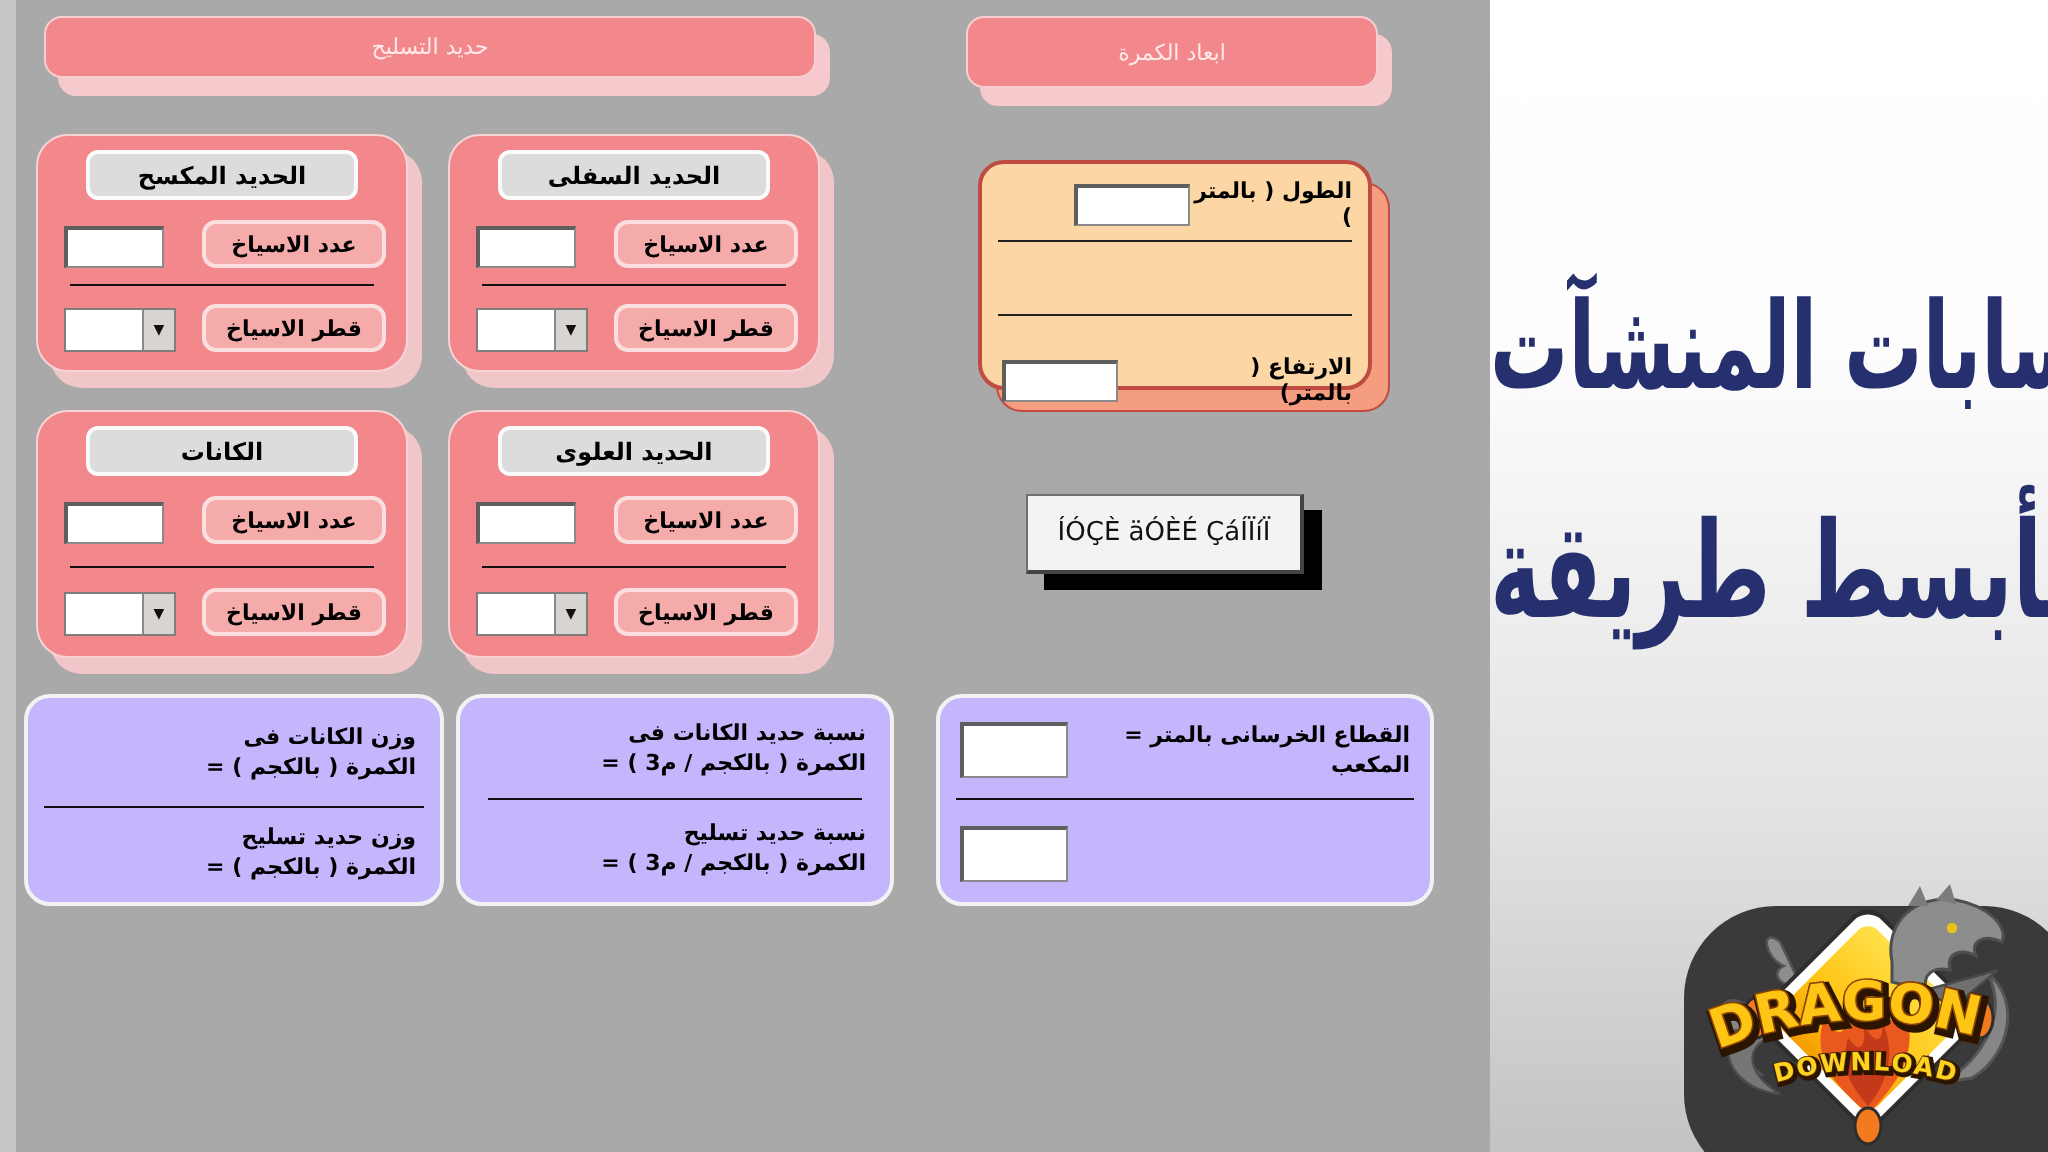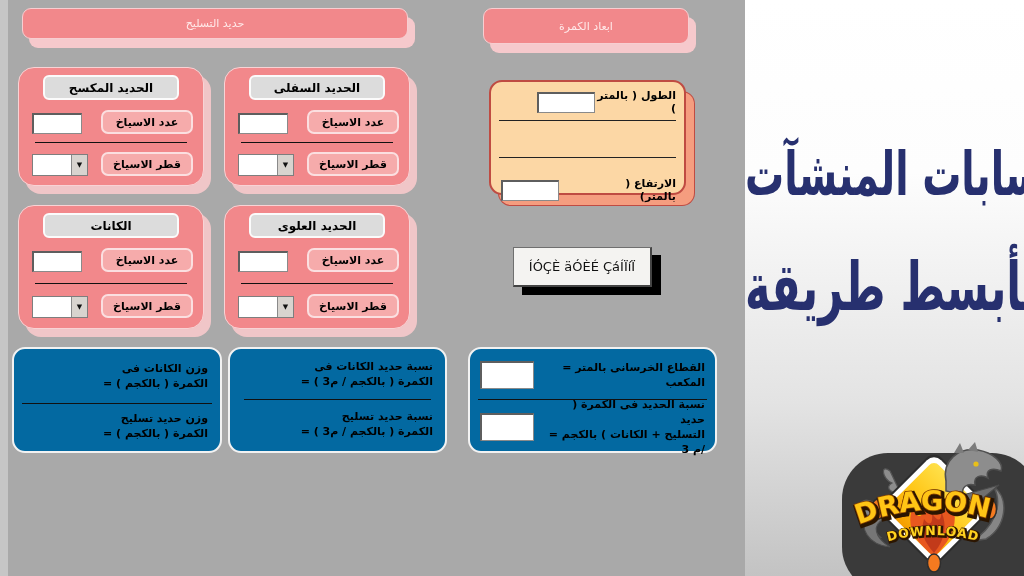--- a/index.html
+++ b/index.html
@@ -56,21 +56,21 @@
   .sep-d.s1 { top:38px; } .sep-d.s2 { top:75px; }
 
   
   #calc-btn { position:absolute; left:513px; top:247px; width:139px; height:40px; background:#f4f3f1;
               border:1px solid #6f6f6f; border-right:2px solid #444; border-bottom:2px solid #444;
               box-shadow:9px 8px 0 #000; font-family:"DejaVu Sans",sans-serif;
               font-weight:normal; font-size:13px; color:#111;
               display:flex; align-items:center; justify-content:center; cursor:pointer; }
 
   
-  .res { position:absolute; background:#0369a1; border:2px solid #f2f2f2; border-radius:13px;
+  .res { position:absolute; background:#c4b5fd; border:2px solid #f2f2f2; border-radius:13px;
          font-size:11px; font-weight:bold; color:#000; }
   #res-weights { left:12px;  top:347px; width:210px; height:106px; }
   #res-ratios  { left:228px; top:347px; width:219px; height:106px; }
   #res-totals  { left:468px; top:347px; width:249px; height:106px; }
   .blk { position:absolute; left:12px; right:12px; text-align:right; line-height:15px; direction:ltr; }
   #res-weights .b1 { top:12px; } #res-weights .b2 { top:62px; }
   #res-ratios  .b1 { top:10px; } #res-ratios  .b2 { top:60px; }
   .sep-r { position:absolute; border-top:1.5px solid #111; }
   #res-weights .sep-r { top:54px; left:8px;  right:8px; }
   #res-ratios  .sep-r { top:50px; left:14px; right:14px; }
@@ -208,24 +208,20 @@
   </div>
 
   <div class="res" id="res-totals">
     <div class="rrow rw1">
       <input class="tb3" type="text" value="" style="">
       <span class="rlbl">= القطاع الخرسانى بالمتر المكعب</span>
     </div>
     <div class="sep-r"></div>
     <div class="rrow rw2">
       <input class="tb3" type="text" value="" style="">
-      <span class="rlbl">
-        <span>نسبة الحديد فى الكمرة ( حديد</span><br>
-        <span>= التسليح + الكانات ) بالكجم /م 3</span>
-      </span>
     </div>
   </div>
 
   <div id="sidebar">
     <div class="side-title" id="side-line1">حسابات المنشآت</div>
     <div class="side-title" id="side-line2">بأبسط طريقة</div>
 
     <svg id="logo" viewBox="0 0 190 135">
       <defs>
         <linearGradient id="gy" x1="0" y1="0" x2="0" y2="1">

